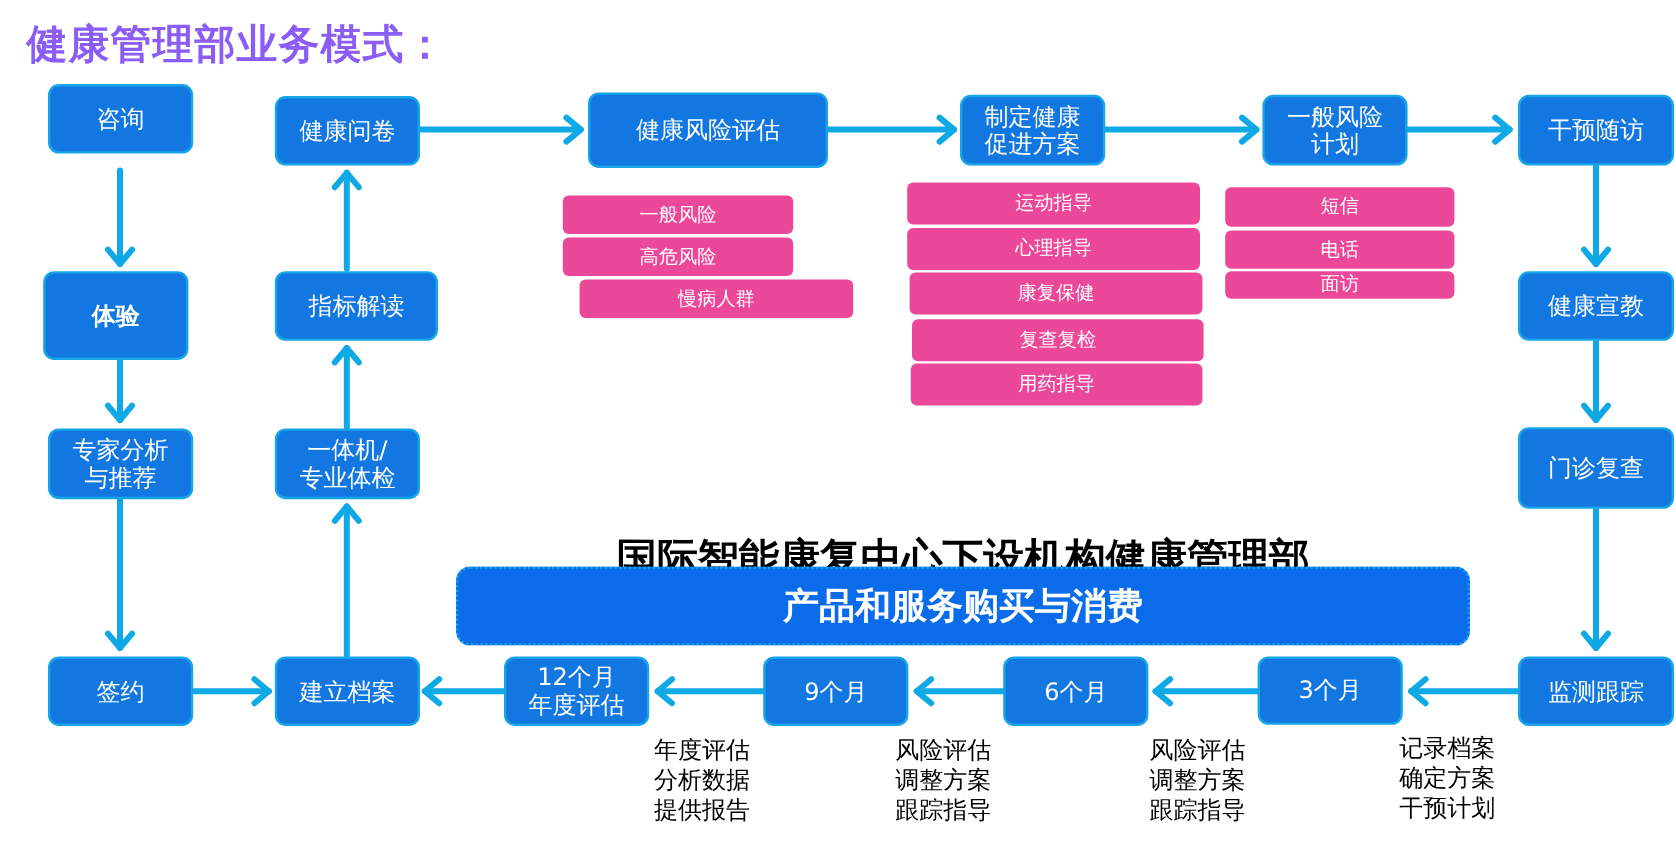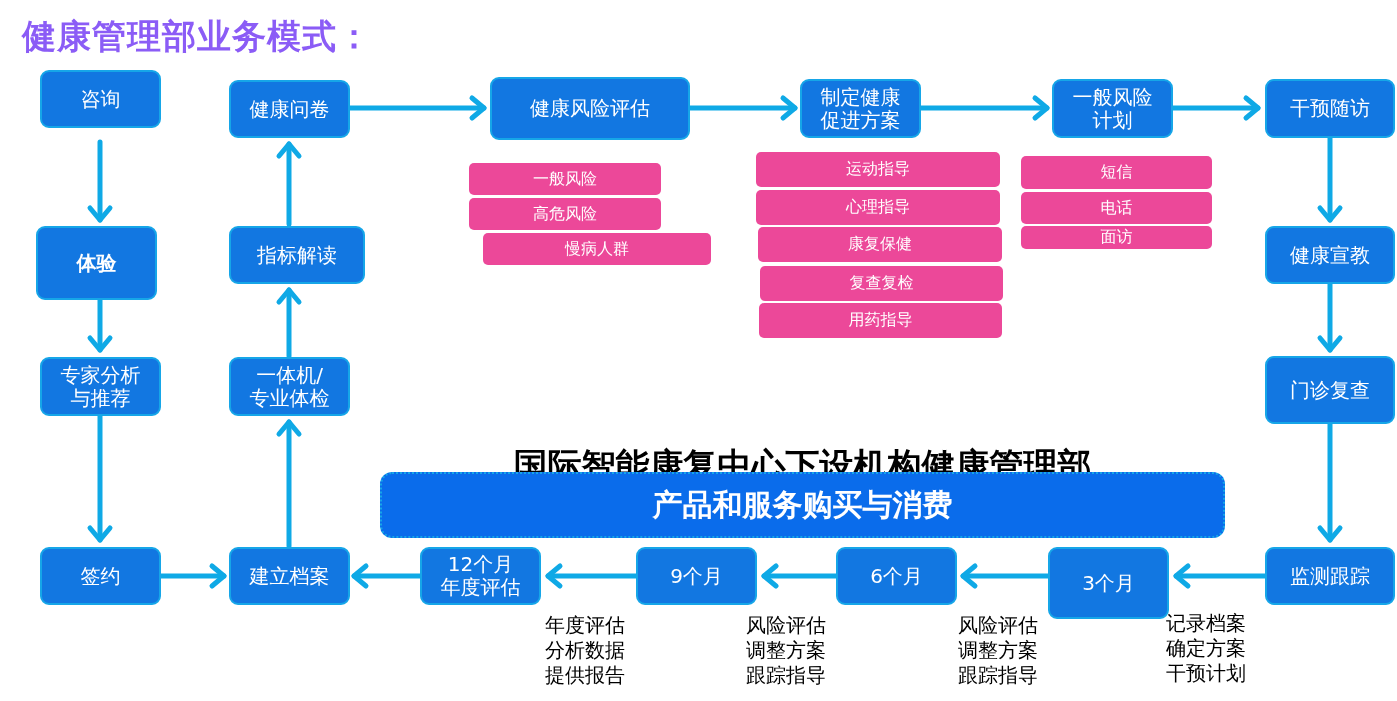--- a/index.html
+++ b/index.html
@@ -89,21 +89,21 @@
 <div class="node" style="left:800px;top:79px;width:121px;height:59px;">制定健康
 促进方案</div>
 <div class="node" style="left:1052px;top:79px;width:121px;height:59px;">一般风险
 计划</div>
 <div class="node" style="left:1265px;top:79px;width:130px;height:59px;">干预随访</div>
 
 <div class="node" style="left:1265px;top:226px;width:130px;height:58px;">健康宣教</div>
 <div class="node" style="left:1265px;top:356px;width:130px;height:68px;">门诊复查</div>
 <div class="node" style="left:1265px;top:547px;width:130px;height:58px;">监测跟踪</div>
 
-<div class="node" style="left:1048px;top:547px;width:121px;height:72px;">3个月</div>
+<div class="node" style="left:1048px;top:547px;width:121px;height:57px;">3个月</div>
 <div class="node" style="left:836px;top:547px;width:121px;height:58px;">6个月</div>
 <div class="node" style="left:636px;top:547px;width:121px;height:58px;">9个月</div>
 <div class="node" style="left:420px;top:547px;width:121px;height:58px;">12个月
 年度评估</div>
 
 <div class="sub" style="left:469px;top:163px;width:192px;height:32px;">一般风险</div>
 <div class="sub" style="left:469px;top:198px;width:192px;height:32px;">高危风险</div>
 <div class="sub" style="left:483px;top:233px;width:228px;height:32px;">慢病人群</div>
 
 <div class="sub" style="left:756px;top:152px;width:244px;height:35px;">运动指导</div>

